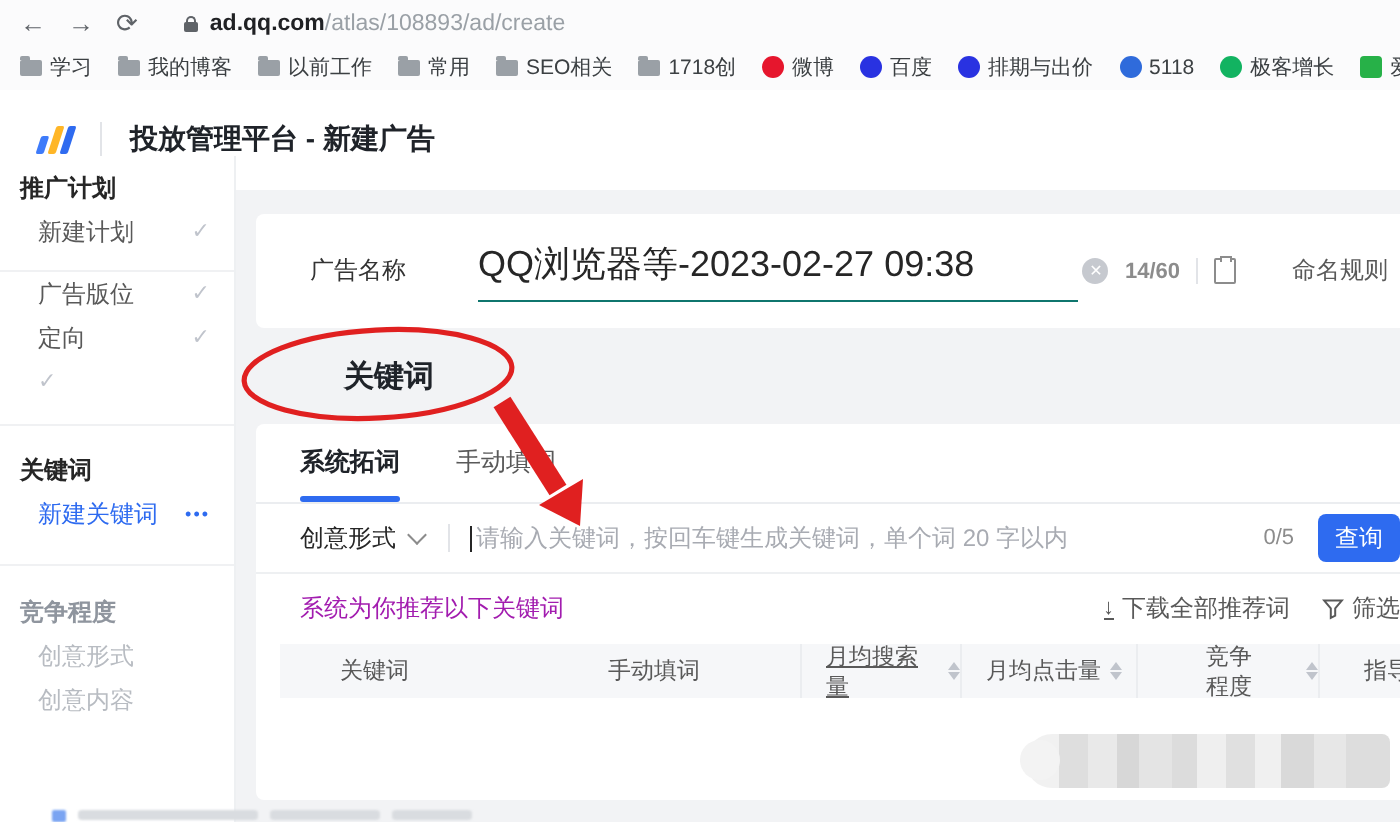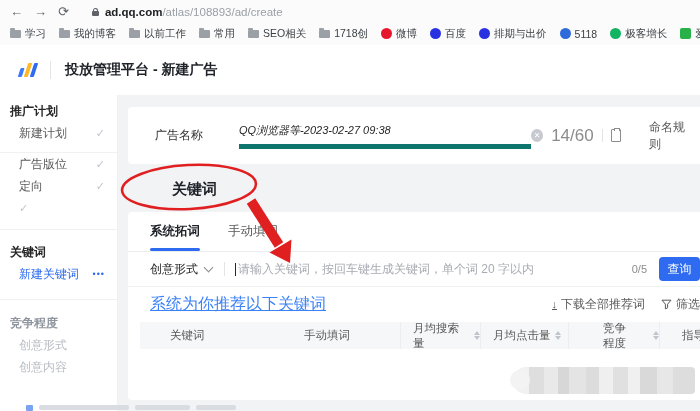--- a/index.html
+++ b/index.html
@@ -26,39 +26,39 @@
   .apphead{position:absolute;top:45px;left:0;right:0;height:50px;background:#fff;display:flex;align-items:center;padding-left:20px;}
   .logo{display:flex;align-items:flex-end;gap:2px;transform:skewX(-18deg);margin-right:14px;}
   .logo i{display:block;width:4px;border-radius:1px;}
   .logo .l1{height:9px;background:#3e7bfa;}
   .logo .l2{height:14px;background:#ffb627;}
   .logo .l3{height:14px;background:#2f6bf0;}
   .hdr-div{width:1px;height:18px;background:#e2e4e8;margin-right:14px;}
   .apptitle{font-size:14px;font-weight:700;color:#1f2329;}
 
   
-  .sidebar{position:absolute;top:95px;left:0;width:118px;bottom:0;background:#fff;border-right:1px solid #eef0f2;font-size:12px;padding-top:5px;box-sizing:border-box;}
+  .sidebar{position:absolute;top:78px;left:0;width:118px;bottom:0;background:#fff;border-right:1px solid #eef0f2;font-size:12px;padding-top:5px;box-sizing:border-box;}
   .sb-title{height:22px;line-height:22px;padding-left:10px;font-weight:700;color:#262626;}
   .sb-title.dis{color:#8f959e;}
   .sb-item{height:22px;line-height:22px;padding:0 12px 0 19px;color:#595959;display:flex;align-items:center;justify-content:space-between;}
   .sb-item .chk{color:#c0c4cc;font-size:11px;}
   .sb-item.active{color:#2e6bf0;}
   .sb-item.active .sfx{color:#2e6bf0;font-size:9px;letter-spacing:1px;}
   .sb-item.dis{color:#b8bcc2;font-family:Liberation Serif, serif;}
   .sb-hr{height:1px;background:#f0f1f3;margin:8px 0 0 0;}
 
   
   .content{position:absolute;top:95px;left:118px;right:0;bottom:0;background:#f2f3f5;}
   .card{position:absolute;background:#fff;border-radius:4px;}
   .card1{left:10px;top:12px;width:580px;height:57px;display:flex;align-items:center;padding:0 14px 0 27px;box-sizing:border-box;}
   .fld-label{font-size:12px;color:#333;flex:none;}
-  .fld-input{margin-left:36px;width:300px;border-bottom:5px solid #0f766e;padding-bottom:6px;font-size:11px;color:#262626;font-style:italic;}
+  .fld-input{margin-left:36px;width:300px;border-bottom:1px solid #0f766e;padding-bottom:6px;font-size:18px;color:#262626;}
   .c1-right{margin-left:auto;display:flex;align-items:center;gap:8px;}
   .clr{width:13px;height:13px;border-radius:50%;background:#c6c9cf;color:#fff;font-size:8px;line-height:13px;text-align:center;}
-  .cnt{font-size:17px;color:#8c8c8c;}
+  .cnt{font-size:11px;color:#8c8c8c;font-weight:bold;}
   .vdiv{width:1px;height:13px;background:#e2e4e8;}
   .clip{width:9px;height:11px;border:1px solid #8c8c8c;border-radius:1px;position:relative;}
   .clip::before{content:'';position:absolute;top:-2px;left:2px;width:4px;height:2px;background:#fff;border:1px solid #8c8c8c;border-bottom:none;}
   .rule-lbl{font-size:12px;color:#595959;margin-left:20px;}
 
   .kw-title{position:absolute;left:54px;top:84px;font-size:15px;font-weight:700;color:#1f2329;line-height:20px;}
 
   .card2{left:10px;top:117px;width:580px;height:188px;box-sizing:border-box;}
   .tabsrow{height:39px;display:flex;align-items:center;gap:28px;padding-left:22px;border-bottom:1px solid #ebedf0;}
   .tab{font-size:12.5px;color:#595959;position:relative;height:39px;line-height:39px;}
@@ -66,21 +66,21 @@
   .tab.active::after{content:'';position:absolute;left:0;right:0;bottom:0;height:3px;background:#2e6bf0;border-radius:2px;}
   .inprow{height:34px;display:flex;align-items:center;padding:0 8px 0 22px;border-bottom:1px solid #eef0f2;}
   .mode{font-size:12px;color:#262626;}
   .chev{width:6px;height:6px;border-right:1.4px solid #8c8c8c;border-bottom:1.4px solid #8c8c8c;transform:rotate(45deg);margin:-3px 0 0 7px;}
   .inp-div{width:1px;height:14px;background:#e2e4e8;margin:0 10px 0 12px;}
   .caret{width:1px;height:13px;background:#262626;margin-right:2px;}
   .phold{font-size:12px;color:#a8abb2;}
   .q-cnt{margin-left:auto;font-size:11px;color:#8c8c8c;margin-right:12px;}
   .btn-primary{width:41px;height:24px;background:#2e6bf0;color:#fff;font-size:12px;border:none;border-radius:4px;line-height:24px;text-align:center;}
   .recrow{height:35px;display:flex;align-items:center;padding:0 8px 0 22px;}
-  .rec-hint{font-size:16px;color:#3b82f6;text-decoration:underline;}
+  .rec-hint{font-size:12px;color:#a21caf;}
   .rec-right{margin-left:auto;display:flex;align-items:center;gap:16px;font-size:12px;color:#595959;}
   .rec-act{display:flex;align-items:center;gap:4px;}
   .dl-ic{display:inline-block;font-size:11px;line-height:10px;border-bottom:1.5px solid #595959;color:#595959;}
   .thead{margin-left:12px;margin-right:-4px;height:27px;background:#f6f7f9;display:flex;align-items:center;font-size:11.5px;color:#595959;}
   .th{box-sizing:border-box;display:flex;align-items:center;height:27px;flex:none;}
   .th .sort{display:inline-flex;flex-direction:column;gap:1px;margin-left:4px;}
   .th .sort i{display:block;width:0;height:0;border-left:3px solid transparent;border-right:3px solid transparent;}
   .th .sort .up{border-bottom:4px solid #c0c4cc;}
   .th .sort .dn{border-top:4px solid #c0c4cc;}
   .th.b{border-left:1px solid #ebedf0;}
@@ -253,21 +253,21 @@
         </span>
       </div>
 
       <div class="thead" id="thead">
           <span class="th" style="width: 152px; padding-left: 30px;">
             <span>关键词</span>
           </span>
           <span class="th" style="width: 108px; padding-left: 12px;">
             <span>手动填词</span>
           </span>
-          <span class="th b" style="width: 80px; padding-left: 12px;">
+          <span class="th b" style="width: 80px; padding-left: 12px; text-decoration: underline;">
             <span>月均搜索量</span>
             <span class="sort">
               <i class="up"></i>
               <i class="dn"></i>
             </span>
           </span>
           <span class="th b" style="width: 88px; padding-left: 12px;">
             <span>月均点击量</span>
             <span class="sort">
               <i class="up"></i>

